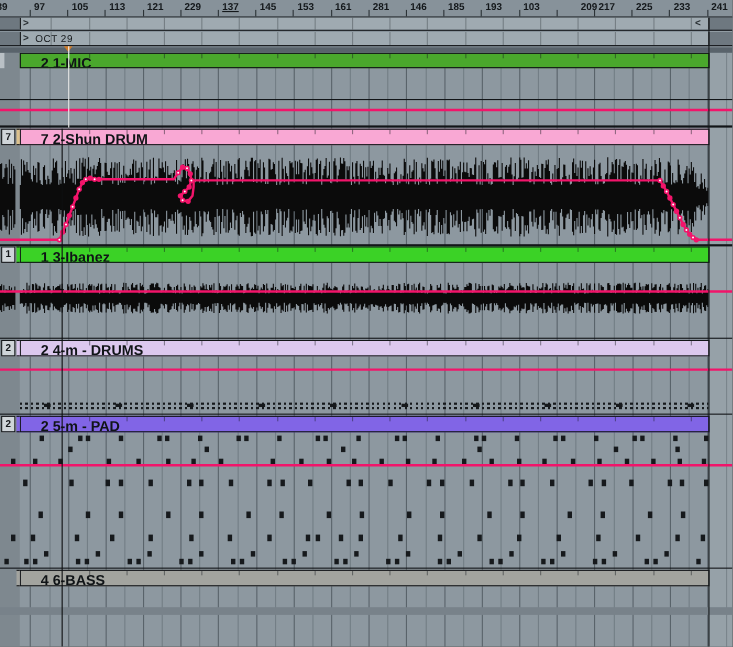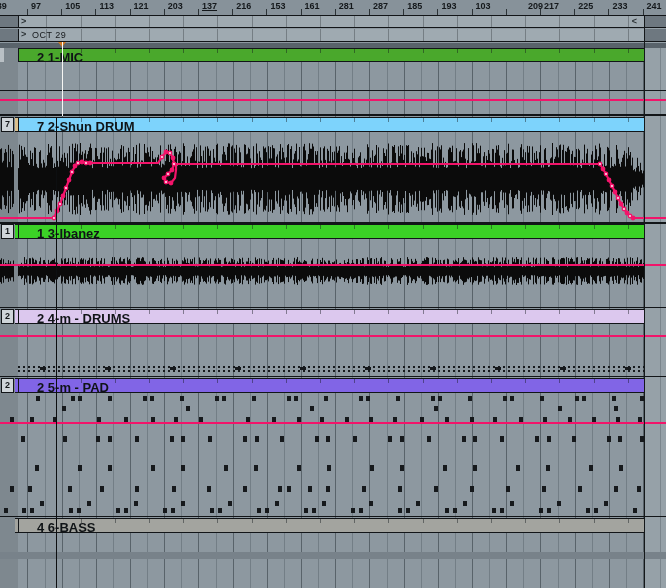--- a/index.html
+++ b/index.html
@@ -116,21 +116,21 @@
         <div class="notch" style="left: 335.2px;"></div>
         <div class="notch" style="left: 369.4px;"></div>
         <div class="notch" style="left: 403.6px;"></div>
         <div class="notch" style="left: 437.8px;"></div>
         <div class="notch" style="left: 472px;"></div>
         <div class="notch" style="left: 506.2px;"></div>
         <div class="notch" style="left: 540.4px;"></div>
         <div class="notch" style="left: 574.6px;"></div>
         <div class="notch" style="left: 608.8px;"></div>
       </div>
-      <div class="clip-header" style="top: 117px; height: 15px; background: #7dd3fc;">
+      <div class="clip-header" style="top: 117px; height: 15px; background: #f9a8d4;">
         <span class="clip-name">7 2-Shun DRUM</span>
         <div class="notch" style="left: 61.6px;"></div>
         <div class="notch" style="left: 95.8px;"></div>
         <div class="notch" style="left: 130px;"></div>
         <div class="notch" style="left: 164.2px;"></div>
         <div class="notch" style="left: 198.4px;"></div>
         <div class="notch" style="left: 232.6px;"></div>
         <div class="notch" style="left: 266.8px;"></div>
         <div class="notch" style="left: 301px;"></div>
         <div class="notch" style="left: 335.2px;"></div>
@@ -479,33 +479,33 @@
       <div class="ruler-label" style="left: -3.2px;">89</div>
       <div class="ruler-tick" style="left: 27px;"></div>
       <div class="ruler-label" style="left: 31px;">97</div>
       <div class="ruler-tick" style="left: 61.2px;"></div>
       <div class="ruler-label" style="left: 65.2px;">105</div>
       <div class="ruler-tick" style="left: 95.4px;"></div>
       <div class="ruler-label" style="left: 99.4px;">113</div>
       <div class="ruler-tick" style="left: 129.6px;"></div>
       <div class="ruler-label" style="left: 133.6px;">121</div>
       <div class="ruler-tick" style="left: 163.8px;"></div>
-      <div class="ruler-label" style="left: 167.8px;">203</div>
+      <div class="ruler-label" style="left: 167.8px;">229</div>
       <div class="ruler-tick" style="left: 198px;"></div>
       <div class="ruler-label" style="left: 202px; text-decoration: underline;">137</div>
       <div class="ruler-tick" style="left: 232.2px;"></div>
-      <div class="ruler-label" style="left: 236.2px;">216</div>
+      <div class="ruler-label" style="left: 236.2px;">145</div>
       <div class="ruler-tick" style="left: 266.4px;"></div>
       <div class="ruler-label" style="left: 270.4px;">153</div>
       <div class="ruler-tick" style="left: 300.6px;"></div>
       <div class="ruler-label" style="left: 304.6px;">161</div>
       <div class="ruler-tick" style="left: 334.8px;"></div>
       <div class="ruler-label" style="left: 338.8px;">281</div>
       <div class="ruler-tick" style="left: 369px;"></div>
-      <div class="ruler-label" style="left: 373px;">287</div>
+      <div class="ruler-label" style="left: 373px;">146</div>
       <div class="ruler-tick" style="left: 403.2px;"></div>
       <div class="ruler-label" style="left: 407.2px;">185</div>
       <div class="ruler-tick" style="left: 437.4px;"></div>
       <div class="ruler-label" style="left: 441.4px;">193</div>
       <div class="ruler-tick" style="left: 471.6px;"></div>
       <div class="ruler-label" style="left: 475.6px;">103</div>
       <div class="ruler-tick" style="left: 505.8px;"></div>
       <div class="ruler-label" style="left: 520px; margin-left: 8px;">209</div>
       <div class="ruler-tick" style="left: 540px;"></div>
       <div class="ruler-label" style="left: 544px;">217</div>

